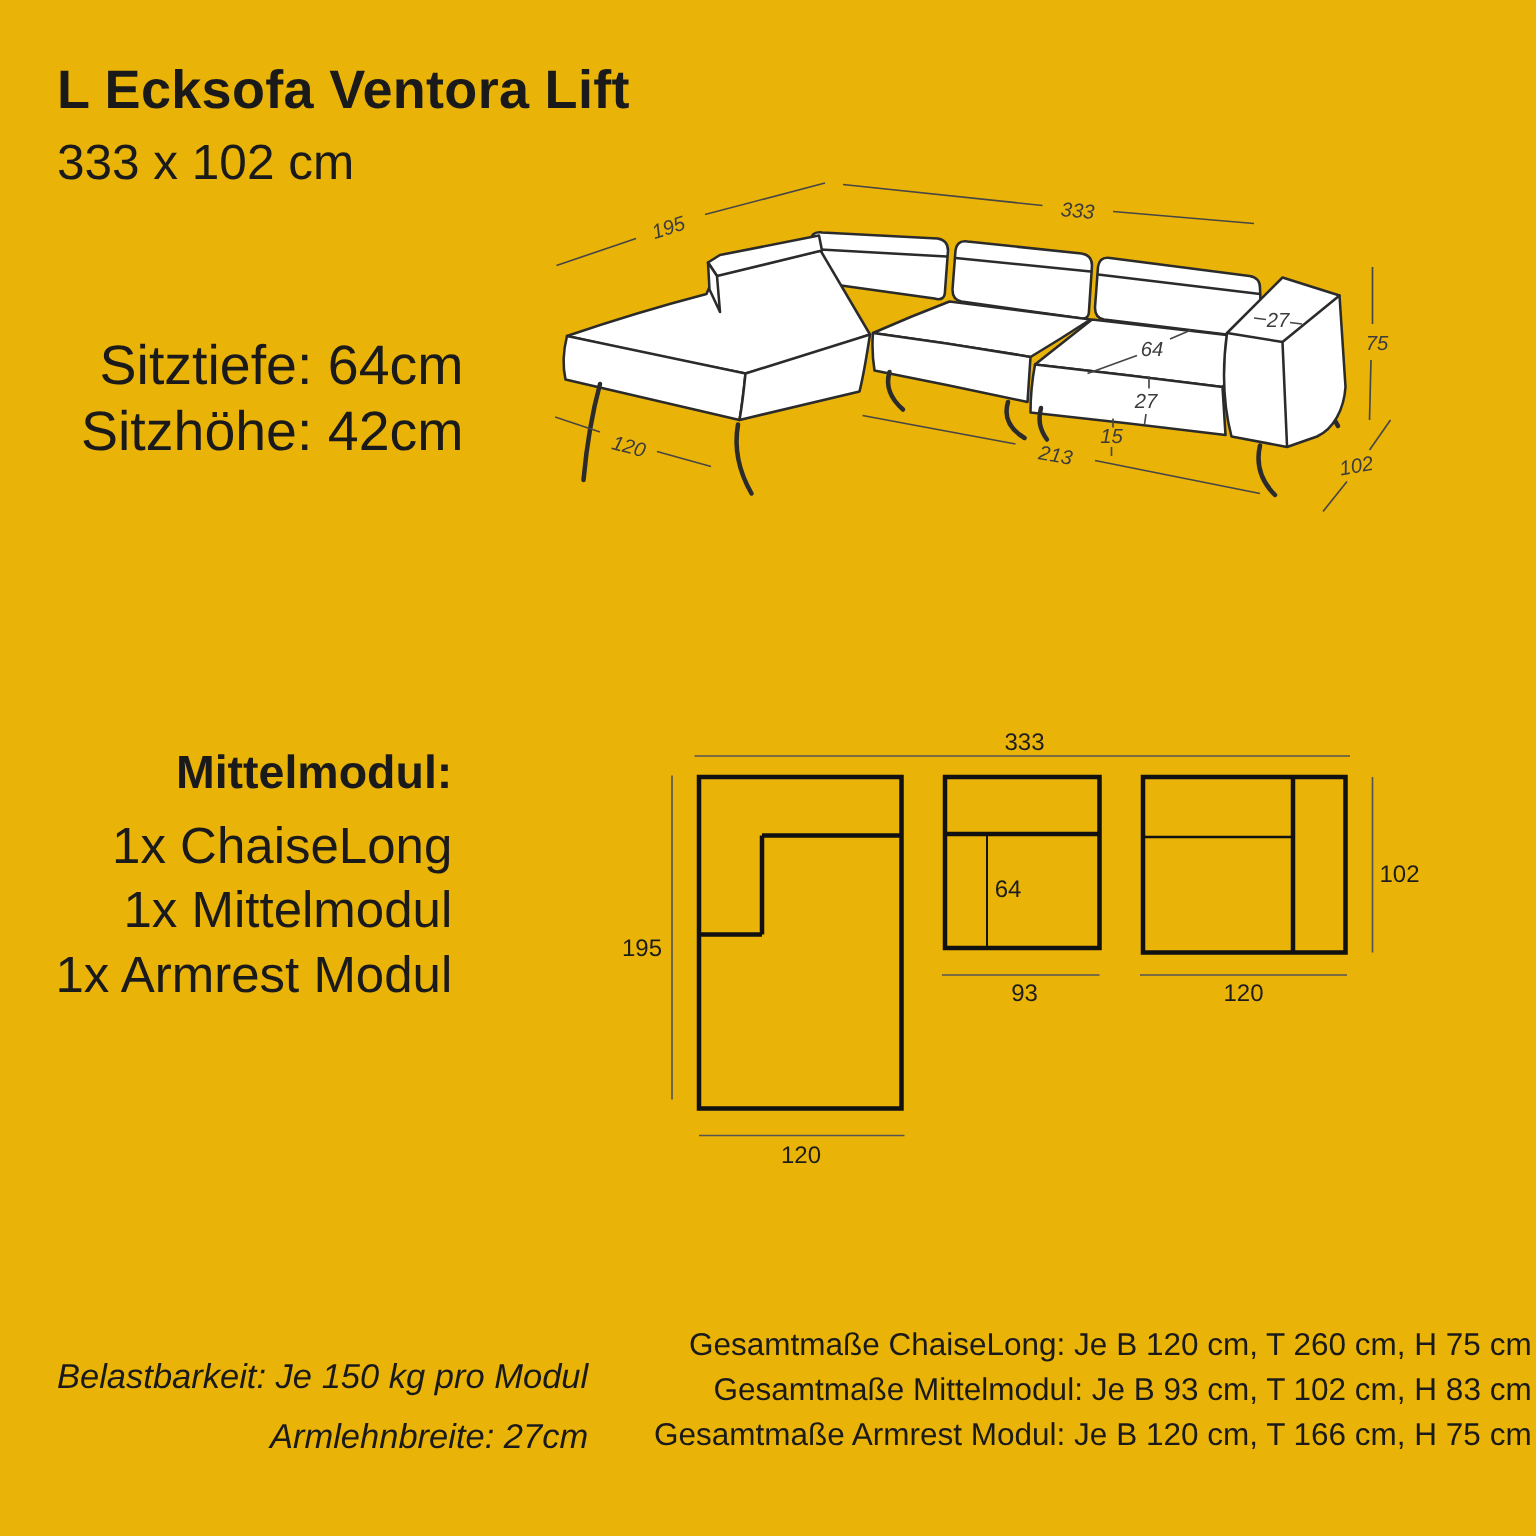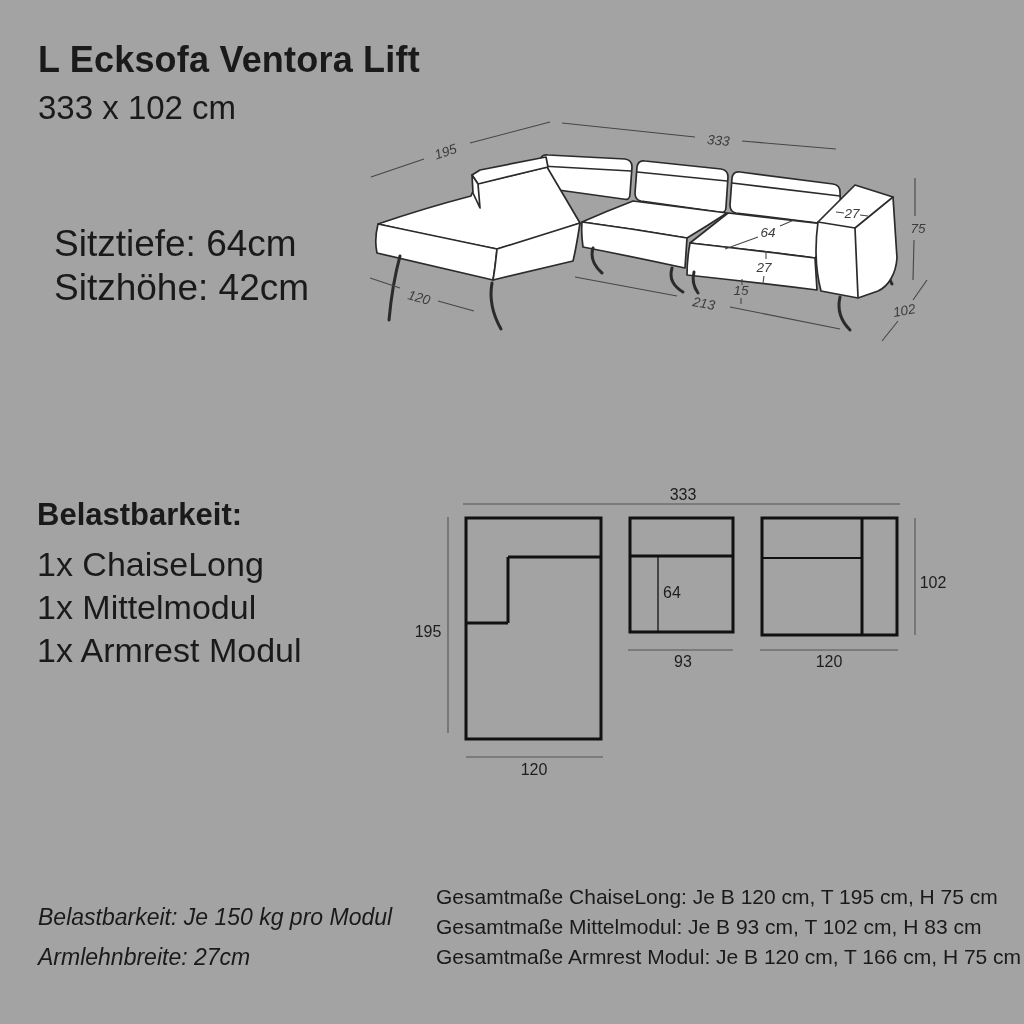--- a/index.html
+++ b/index.html
@@ -1,17 +1,17 @@
 <!DOCTYPE html>
 <html><head>
 <meta charset="utf-8">
 <style>
   html,body{margin:0;padding:0;background:#fff;}
-  .canvas{position:relative;width:1024px;height:1024px;background:#a3a3a3;overflow:hidden;
-          font-family:"Liberation Sans","DejaVu Sans",sans-serif;color:#1a1a1a;}
+  .canvas{position:relative;width:1024px;height:1024px;background:#eab308;overflow:hidden;
+          font-family:"Liberation Sans","DejaVu Sans",sans-serif;color:#1a1a1a;text-align:right;}
   .abs{position:absolute;}
   .page-title{left:38px;top:38px;font-size:36px;font-weight:bold;letter-spacing:.2px;line-height:44px;}
   .page-subtitle{left:38px;top:88px;font-size:33px;font-weight:400;line-height:40px;}
   .seat-specs{left:54px;top:222px;font-size:37px;line-height:44px;}
   .delivery{left:37px;top:495px;}
   .delivery-heading{font-size:31px;font-weight:bold;line-height:40px;margin-bottom:8px;}
   .delivery-item{font-size:34px;line-height:43px;}
   .notes-left{left:38px;top:897px;font-size:23px;line-height:40px;font-style:italic;}
   .notes-right{left:436px;top:882px;font-size:21px;line-height:30px;}
   svg text{font-family:"Liberation Sans","DejaVu Sans",sans-serif;}
@@ -114,21 +114,21 @@
       <text x="398" y="127">64</text>
       <text x="482" y="108">27</text>
       <text x="394" y="162">27</text>
       <text x="371" y="185">15</text>
       <text x="548" y="123">75</text>
       <text x="535" y="205" transform="rotate(-10 535 205)">102</text>
     </g>
   </svg>
 
   <div class="abs delivery">
-    <div class="delivery-heading">Belastbarkeit:</div>
+    <div class="delivery-heading">Mittelmodul:</div>
     <div class="delivery-item">1x ChaiseLong</div>
     <div class="delivery-item">1x Mittelmodul</div>
     <div class="delivery-item">1x Armrest Modul</div>
   </div>
 
   <svg class="abs" style="left:400px;top:485px;" width="560" height="300" viewBox="0 0 560 300">
 
     <g stroke="#111111" fill="none" stroke-linejoin="miter">
 
       <g stroke-width="3">
@@ -170,18 +170,18 @@
       <text x="429" y="182">120</text>
     </g>
   </svg>
 
   <div class="abs notes-left">
     <div>Belastbarkeit: Je 150 kg pro Modul</div>
     <div>Armlehnbreite: 27cm</div>
   </div>
 
   <div class="abs notes-right">
-    <div>Gesamtmaße ChaiseLong: Je B 120 cm, T 195 cm, H 75 cm</div>
+    <div>Gesamtmaße ChaiseLong: Je B 120 cm, T 260 cm, H 75 cm</div>
     <div>Gesamtmaße Mittelmodul: Je B 93 cm, T 102 cm, H 83 cm</div>
     <div>Gesamtmaße Armrest Modul: Je B 120 cm, T 166 cm, H 75 cm</div>
   </div>
 
 </div>
 
 </body></html>

